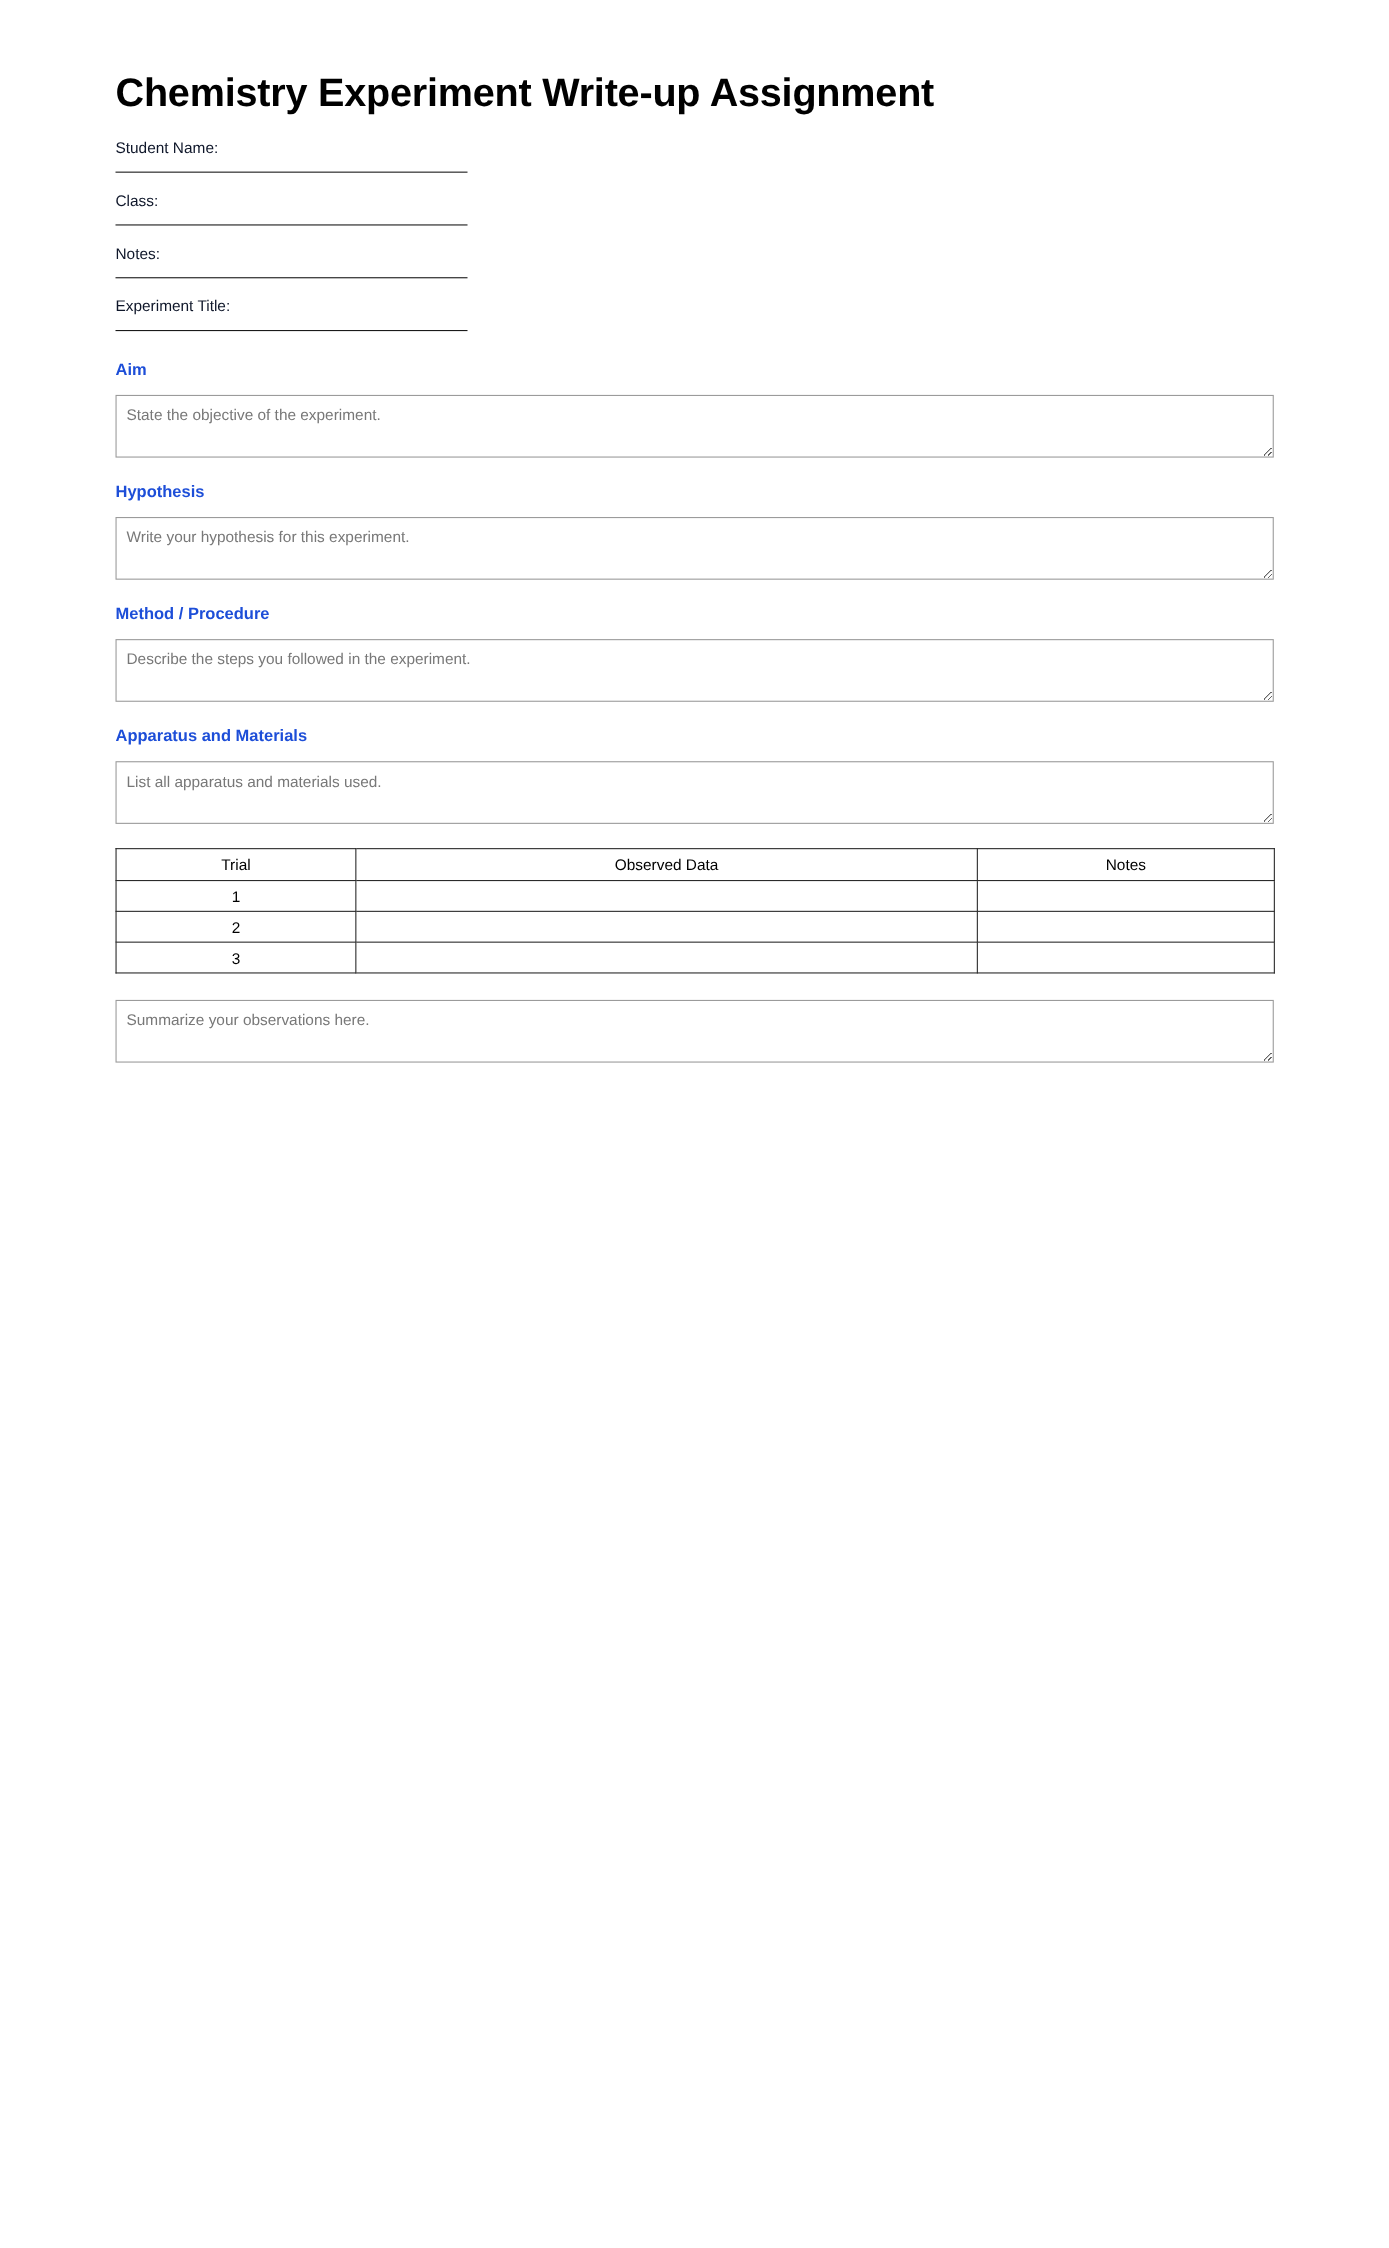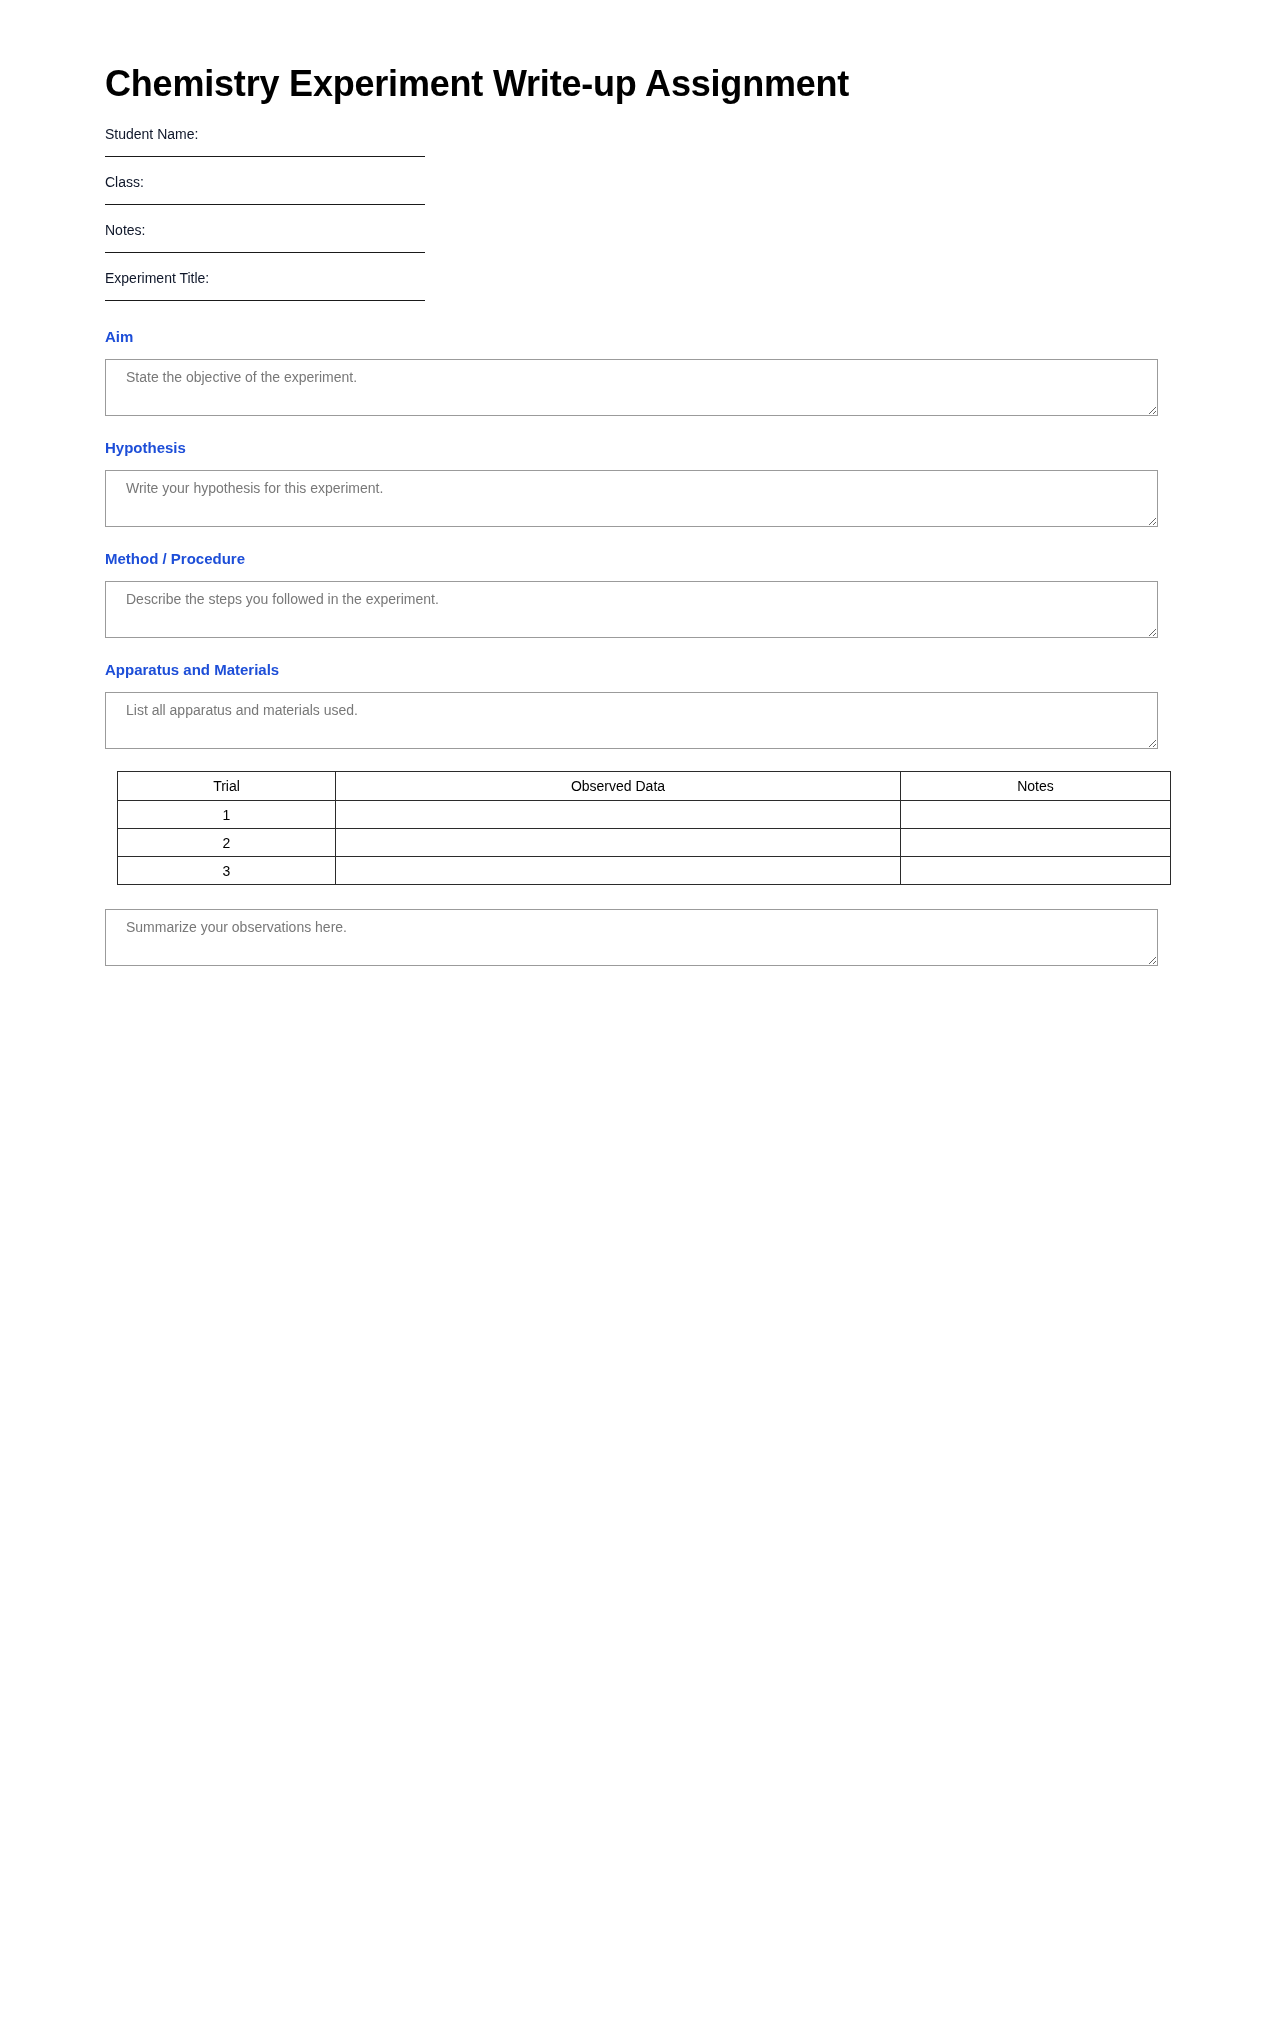--- a/index.html
+++ b/index.html
@@ -71,42 +71,42 @@
     margin: 0 0 12px 0;
     color: #1d4ed8;
   }
 
   
   .field-textarea {
     box-sizing: border-box;
     display: block;
     width: 1053px;
     height: 57px;
-    padding: 8px 20px;
+    padding: 8px 9px;
     font-family: "Liberation Sans", sans-serif;
     font-size: 14px;
     line-height: 18px;
     color: #202020;
     background: #ffffff;
     border: 1px solid #9b9b9b;
     border-radius: 0;
     resize: vertical;
     overflow: hidden;
   }
   .field-textarea::placeholder {
     color: #787878;
     opacity: 1;
   }
 
   
   .obs-table {
     border-collapse: collapse;
     table-layout: fixed;
     width: 1053px;
-    margin: 0 0 24px 12px;
+    margin: 0 0 24px 0;
     font-size: 14px;
   }
   .obs-table col.col-trial  { width: 218px; }
   .obs-table col.col-data   { width: 565px; }
   .obs-table col.col-notes  { width: 270px; }
 
   .obs-table th,
   .obs-table td {
     border: 1px solid #2b2b2b;
     padding: 0;

